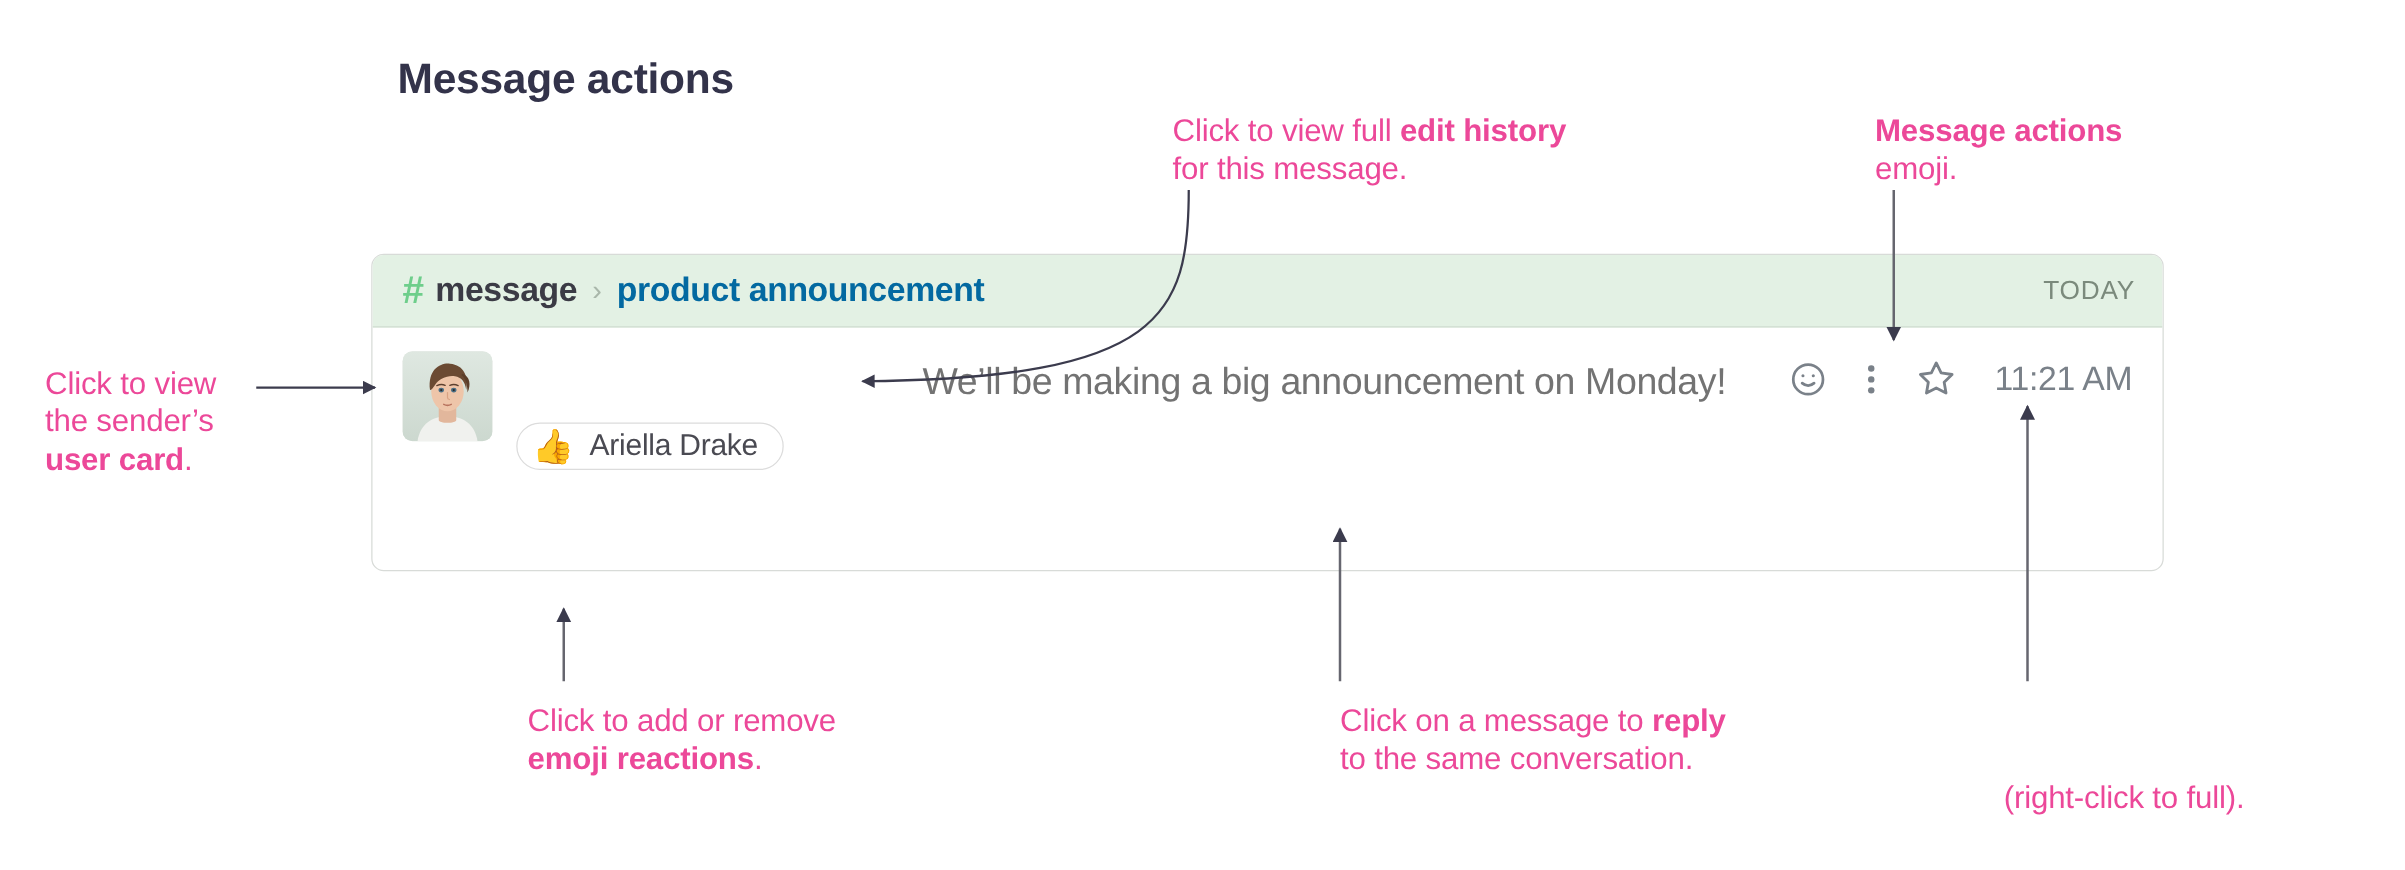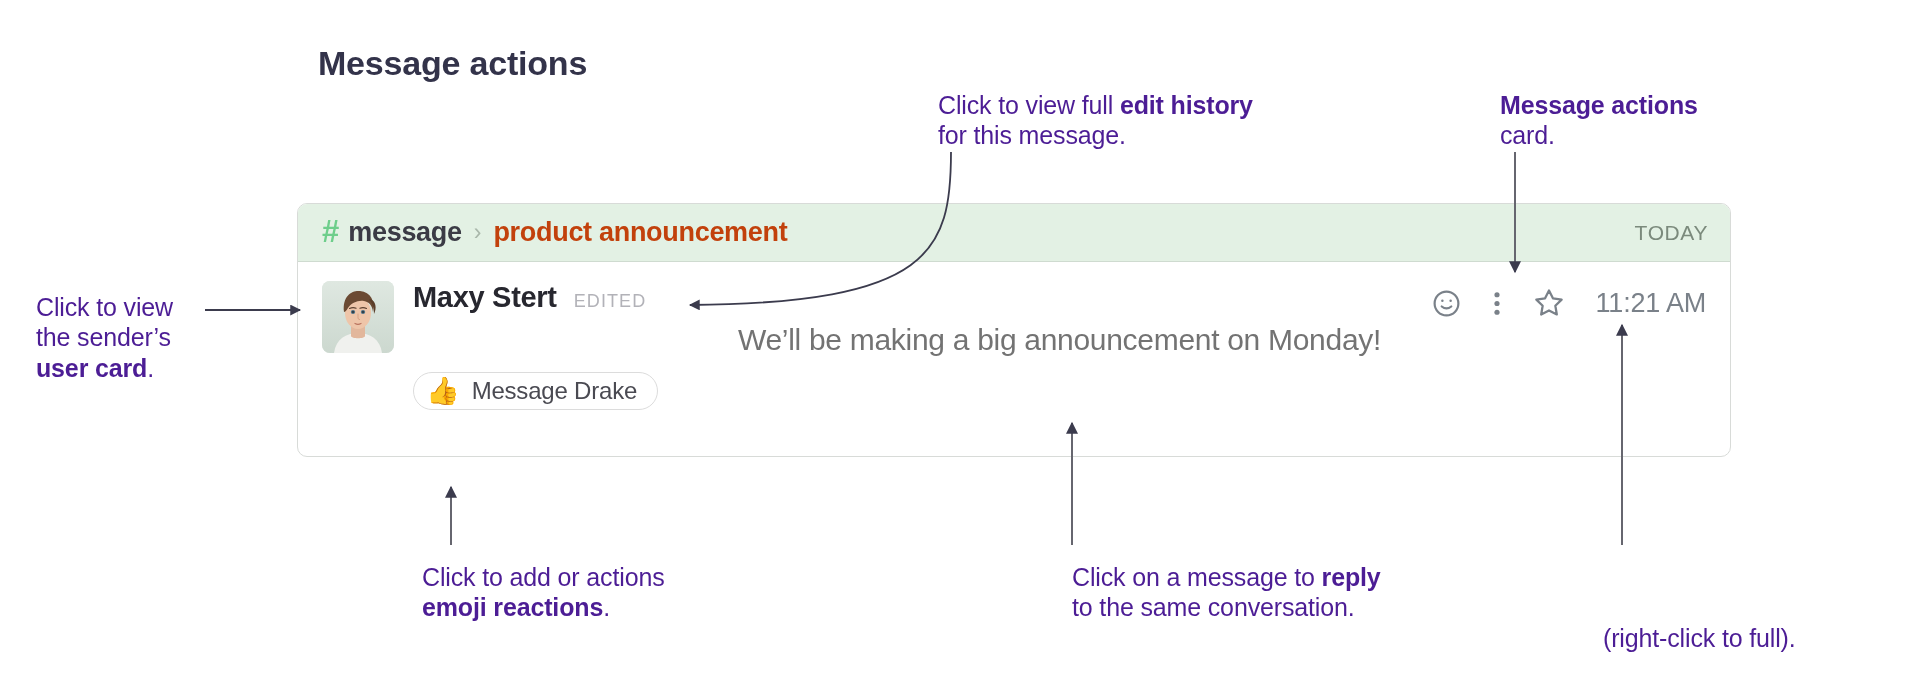--- a/index.html
+++ b/index.html
@@ -64,21 +64,21 @@
   }
   #breadcrumb-sep {
     font-size: 23px;
     color: #a9b7aa;
     margin: 0 12px;
     font-weight: 400;
   }
   #topic-name {
     font-size: 27px;
     font-weight: 700;
-    color: #c2410c;
+    color: #0369a1;
     letter-spacing: -0.3px;
   }
   #today-label {
     margin-left: auto;
     font-size: 21px;
     color: #7b8a7c;
     letter-spacing: 0.6px;
   }
 
   
@@ -152,21 +152,21 @@
     margin-left: 30px;
     font-size: 27px;
     color: #7a8189;
     letter-spacing: -0.2px;
   }
 
   
   .annot {
     font-size: 25px;
     line-height: 1.21;
-    color: #4c1d95;
+    color: #ec4899;
     letter-spacing: -0.15px;
   }
   .annot b { font-weight: 700; }
   #annot-user-card   { left: 36px;   top: 292px; width: 230px; }
   #annot-edit-hist   { left: 938px;  top: 90px;  width: 420px; }
   #annot-actions     { left: 1500px; top: 90px;  width: 300px; }
   #annot-reactions   { left: 422px;  top: 562px; width: 340px; }
   #annot-reply       { left: 1072px; top: 562px; width: 400px; }
   #annot-timestamp   { left: 1603px; top: 562px; width: 310px; }
 
@@ -220,29 +220,25 @@
 
         <path d="M27.5 27.5 q3.5 -1.6 6.6 -0.2" stroke="#5c4030" stroke-width="1.1" fill="none" stroke-linecap="round"></path>
         <path d="M37.9 27.3 q3.3 -1.4 6.6 0.2" stroke="#5c4030" stroke-width="1.1" fill="none" stroke-linecap="round"></path>
 
         <path d="M36 33 v4 q0 1.4 1.6 1.6" stroke="#d9a384" stroke-width="1" fill="none" stroke-linecap="round"></path>
         <path d="M33 42.5 q3 1.6 6 0" stroke="#b9745f" stroke-width="1.2" fill="none" stroke-linecap="round"></path>
       </svg>
     </div>
 
     <div id="message-body">
-      <div id="msg-head">
-        <span id="sender-name">Maxy Stert</span>
-        <span id="edited-label">EDITED</span>
-      </div>
       <div id="message-text">We’ll be making a big announcement on Monday!</div>
       <div id="reaction-row">
         <span id="reaction-pill">
           <span id="reaction-emoji">👍</span>
-          <span id="reaction-user">Message Drake</span>
+          <span id="reaction-user">Ariella Drake</span>
         </span>
       </div>
     </div>
 
     <div id="message-actions">
       <span class="action-ico" id="emoji-add-icon">
         <svg width="31" height="31" viewBox="0 0 24 24" fill="none" stroke="#7a8189" stroke-width="1.7">
           <circle cx="12" cy="12" r="9.2"></circle>
           <circle cx="8.8" cy="9.8" r="0.95" fill="#7a8189" stroke="none"></circle>
           <circle cx="15.2" cy="9.8" r="0.95" fill="#7a8189" stroke="none"></circle>
@@ -274,25 +270,25 @@
   <b>user card</b><span>.</span>
 </div>
 
 <div class="abs annot" id="annot-edit-hist">
   <span>Click to view full </span><b>edit history</b><br>
   <span>for this message.</span>
 </div>
 
 <div class="abs annot" id="annot-actions">
   <b>Message actions</b><br>
-  <span>card.</span>
+  <span>emoji.</span>
 </div>
 
 <div class="abs annot" id="annot-reactions">
-  <span>Click to add or actions</span><br>
+  <span>Click to add or remove</span><br>
   <b>emoji reactions</b><span>.</span>
 </div>
 
 <div class="abs annot" id="annot-reply">
   <span>Click on a message to </span><b>reply</b><br>
   <span>to the same conversation.</span>
 </div>
 
 <div class="abs annot" id="annot-timestamp">
   <br>

